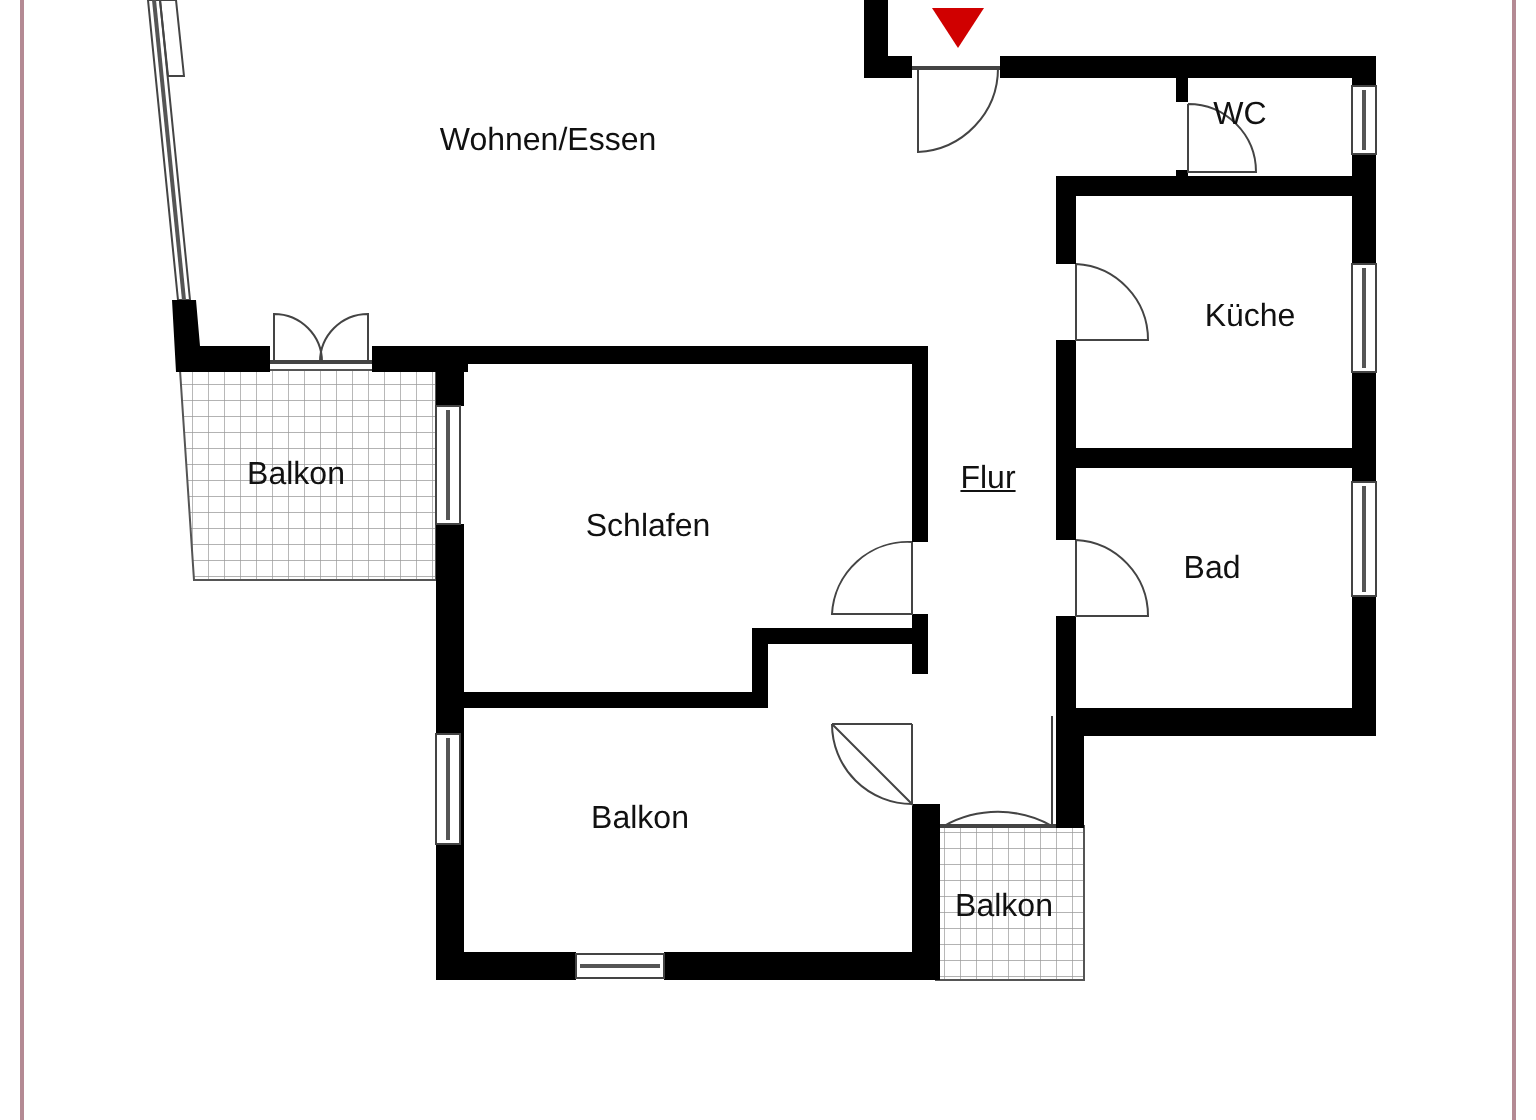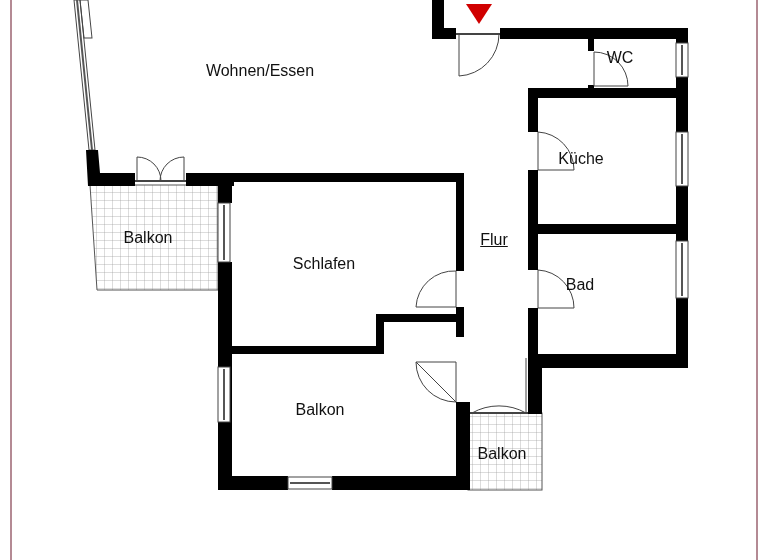--- a/index.html
+++ b/index.html
@@ -119,21 +119,21 @@
     <path d="M416 362 A40 40 0 0 0 456 402"></path>
     <line x1="416" y1="362" x2="456" y2="362"></line>
 
     <path d="M526 358 L526 413 A55 55 0 0 0 472 413"></path>
     <line x1="470" y1="413" x2="528" y2="413" stroke-width="2"></line>
   </g>
 
   <polygon points="466,4 492,4 479,24" fill="#d00000"></polygon>
 </svg>
 
-<div class="label" style="left:260px; top:71px;">Wohnen/Essen</div>
+<div class="label" style="left:274px; top:71px;">Wohnen/Essen</div>
 <div class="label" style="left:620px; top:58px;">WC</div>
-<div class="label" style="left:581px; top:159px;">Küche</div>
+<div class="label" style="left:625px; top:159px;">Küche</div>
 <div class="label" style="left:148px; top:238px;">Balkon</div>
 <div class="label" style="left:494px; top:240px;text-decoration:underline;">Flur</div>
 <div class="label" style="left:324px; top:264px;">Schlafen</div>
-<div class="label" style="left:580px; top:285px;">Bad</div>
+<div class="label" style="left:606px; top:285px;">Bad</div>
 <div class="label" style="left:320px; top:410px;">Balkon</div>
 <div class="label" style="left:502px; top:454px;">Balkon</div>
 
 </body></html>

